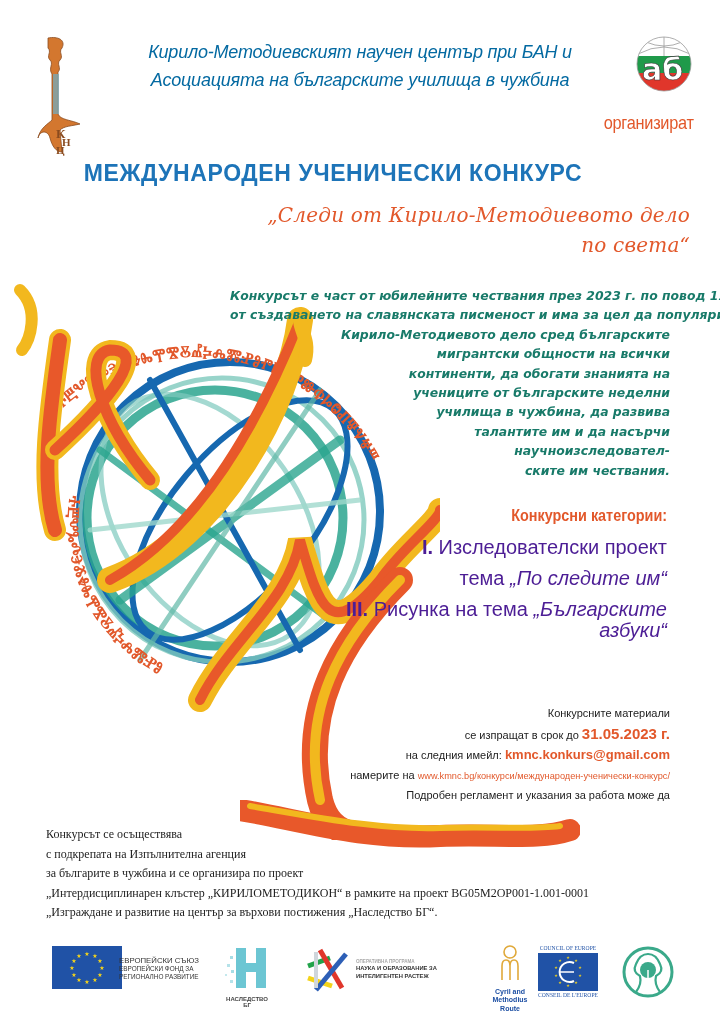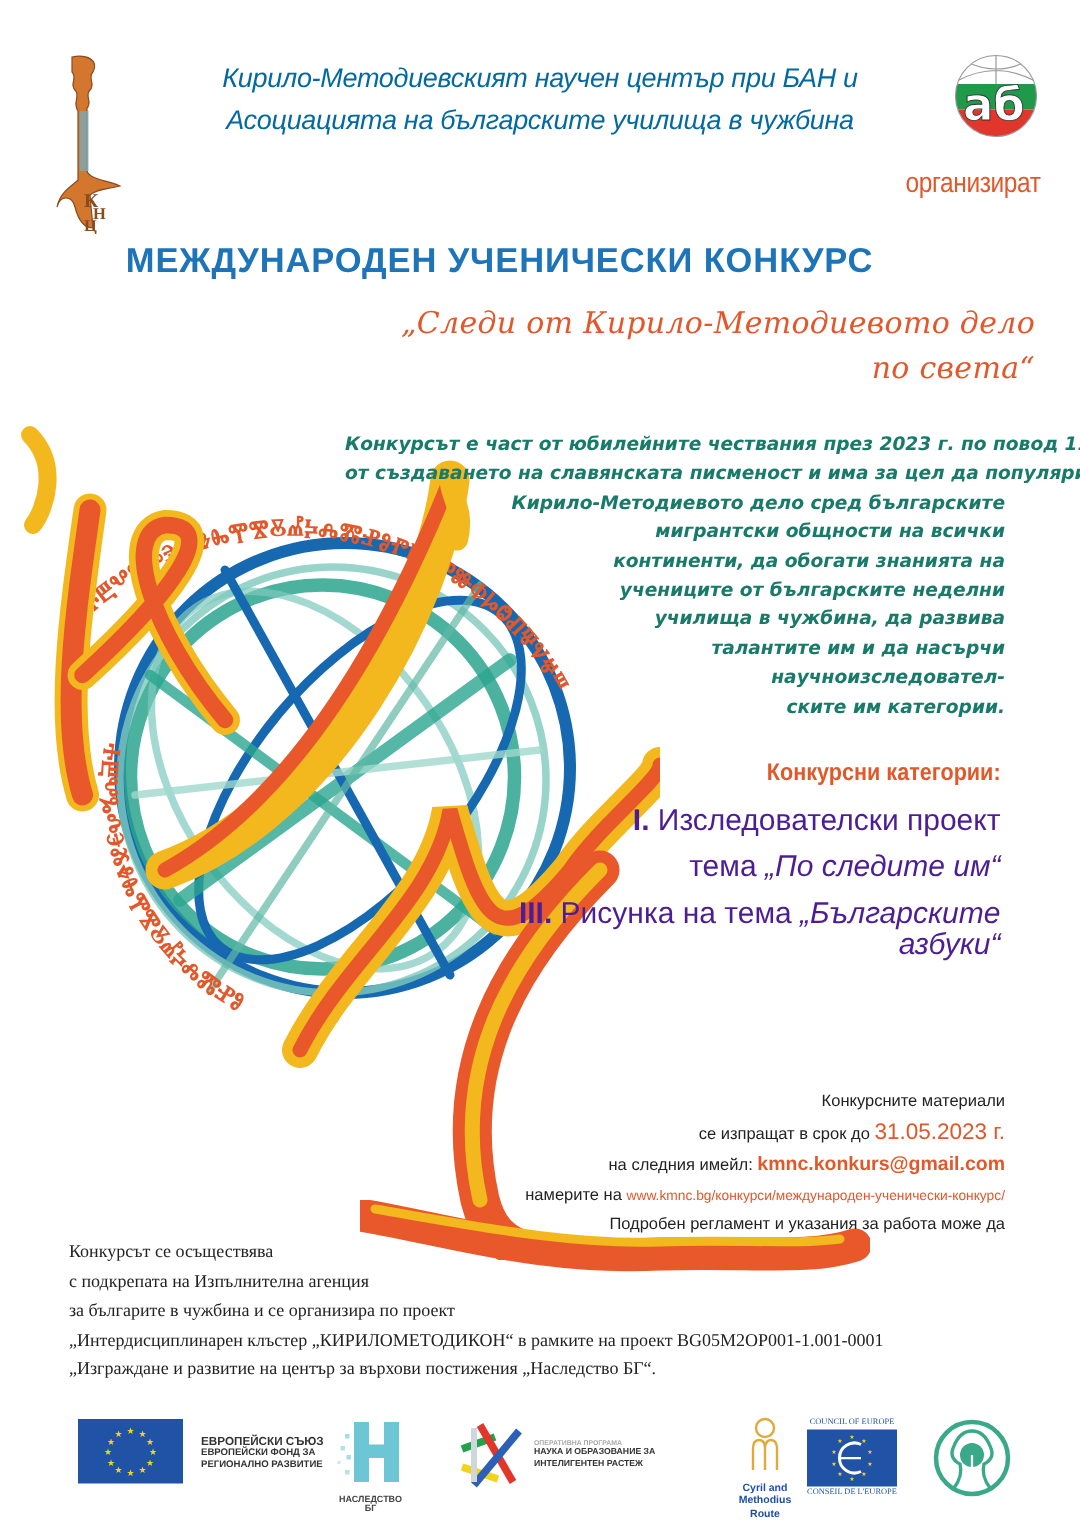--- a/index.html
+++ b/index.html
@@ -31,33 +31,33 @@
   .intro div { white-space: nowrap; }
 
   
   .cats { right: 53px; top: 507px; text-align: right; font-family: "Liberation Sans", sans-serif; }
   .cats .head { color: #e2582b; font-weight: bold; font-size: 16px; margin-bottom: 12px; transform: scaleX(0.9); transform-origin: right; }
   .cats .item { color: #4c1d95; font-size: 20px; line-height: 21px; margin-bottom: 10px; }
   .cats .item .num { font-weight: bold; }
   .cats .item i { font-style: italic; }
 
   
-  .deadline { right: 50px; top: 725px; text-align: right; color: #222; font-size: 11px; line-height: 19.5px; }
-  .deadline .hl { color: #e2582b; font-weight: normal; font-size: 15px; }
+  .deadline { right: 50px; top: 704px; text-align: right; color: #222; font-size: 11px; line-height: 19.5px; }
+  .deadline .hl { color: #e2582b; font-weight: bold; font-size: 15px; }
   .deadline .email { color: #e2582b; font-weight: bold; font-size: 13px; }
   .deadline .url { color: #e2582b; font-size: 9.2px; }
 
   
   .support { left: 46px; top: 825px; color: #222; font-size: 12px; line-height: 19.6px; font-family: Liberation Serif, serif; }
   .support div { white-space: nowrap; }
 
   
   .logo { position: absolute; }
   .eu-flag { left: 52px; top: 946px; width: 70px; height: 43px; background: #2052a6; }
-  .eu-text { left: 134px; top: 957px; font-size: 6.4px; color: #333; line-height: 8px; font-weight: bold; }
+  .eu-text { left: 119px; top: 957px; font-size: 6.4px; color: #333; line-height: 8px; font-weight: normal; }
   .eu-text div:first-child { font-size: 7.8px; }
   .nasledstvo { left: 222px; top: 946px; width: 50px; height: 60px; }
   .osp { left: 302px; top: 948px; width: 50px; height: 44px; }
   .osp-text { left: 356px; top: 958px; font-size: 5.8px; line-height: 7.4px; font-weight: bold; color: #333; }
   .osp-text div:first-child { color: #aaa; font-size: 4.6px; }
   .route { left: 480px; top: 944px; width: 60px; height: 62px; text-align: center; }
   .route-text { font-size: 7px; color: #1d4fa3; font-weight: bold; line-height: 8.4px; margin-top: 2px; }
   .coe { left: 536px; top: 945px; width: 64px; height: 60px; text-align: center; }
   .coe .t { font-family: "Liberation Serif", serif; font-size: 5.6px; color: #2052a6; line-height: 7px; }
   .coe .flag { width: 60px; height: 38px; margin: 1px auto; background: #2052a6; }
@@ -151,21 +151,21 @@
 <div class="abs intro">
   <div>Конкурсът е част от юбилейните чествания през 2023 г. по повод 1160 години</div>
   <div>от създаването на славянската писменост и има за цел да популяризира</div>
   <div>Кирило-Методиевото дело сред българските</div>
   <div>мигрантски общности на всички</div>
   <div>континенти, да обогати знанията на</div>
   <div>учениците от българските неделни</div>
   <div>училища в чужбина, да развива</div>
   <div>талантите им и да насърчи</div>
   <div>научноизследовател-</div>
-  <div>ските им категории.</div>
+  <div>ските им чествания.</div>
 </div>
 
 <div class="abs cats">
   <div class="head">Конкурсни категории:</div>
   <div class="item">
     <span class="num">I.</span>
     <span>Изследователски проект</span>
   </div>
   <div class="item">
     <div>

